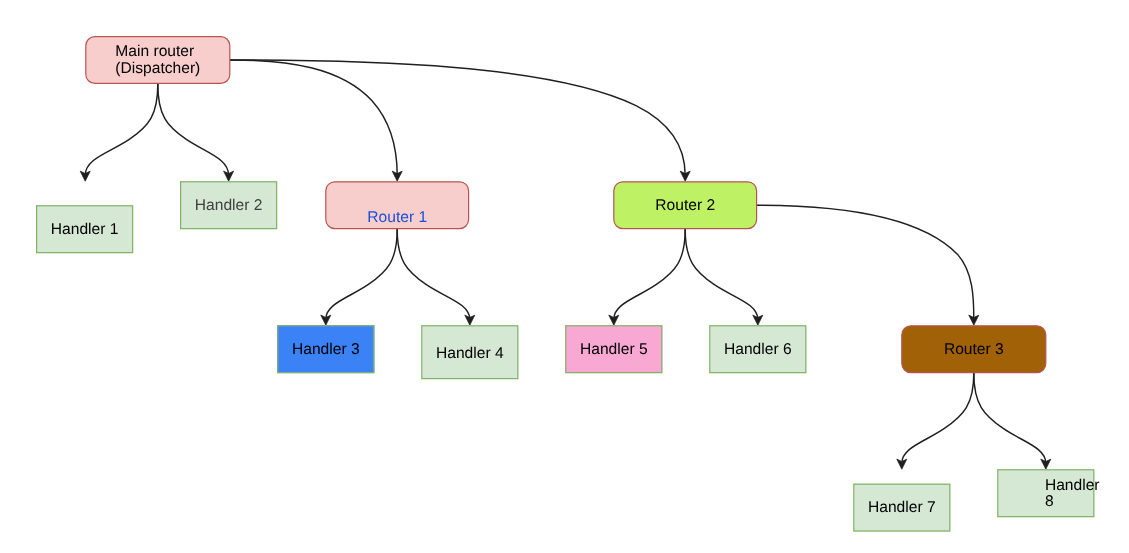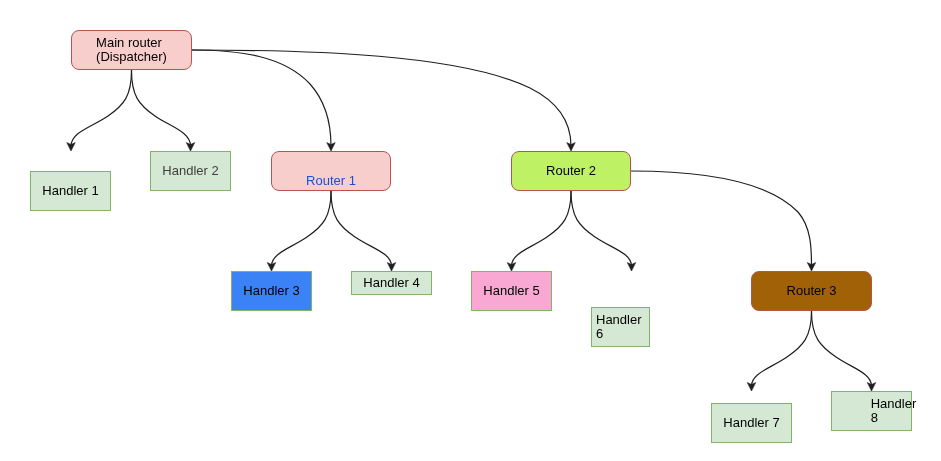--- a/index.html
+++ b/index.html
@@ -135,27 +135,27 @@
       </div>
       <div class="node router" style="left: 271px; top: 151px; width: 120px; height: 40px; background: rgb(248, 206, 204); border-color: rgb(184, 84, 80);">
         <span class="node-label" style="color: #1d4ed8; margin-top: 19px;">Router 1</span>
       </div>
       <div class="node router" style="left: 511px; top: 151px; width: 120px; height: 40px; background: #bef264; border-color: rgb(184, 84, 80);">
         <span class="node-label" style="color: rgb(0, 0, 0);">Router 2</span>
       </div>
       <div class="node handler" style="left: 231px; top: 271px; width: 81px; height: 40px; background: #3b82f6; border-color: rgb(130, 179, 102);">
         <span class="node-label" style="color: rgb(0, 0, 0);">Handler 3</span>
       </div>
-      <div class="node handler" style="left: 351px; top: 271px; width: 81px; height: 24px; background: rgb(213, 232, 212); border-color: rgb(130, 179, 102);">
+      <div class="node handler" style="left: 351px; top: 271px; width: 81px; height: 45px; background: rgb(213, 232, 212); border-color: rgb(130, 179, 102);">
         <span class="node-label" style="color: rgb(0, 0, 0);">Handler 4</span>
       </div>
       <div class="node handler" style="left: 471px; top: 271px; width: 81px; height: 40px; background: #f9a8d4; border-color: rgb(130, 179, 102);">
         <span class="node-label" style="color: rgb(0, 0, 0);">Handler 5</span>
       </div>
-      <div class="node handler" style="left: 591px; top: 271px; width: 59px; height: 40px; background: rgb(213, 232, 212); border-color: rgb(130, 179, 102); margin-top: 36px;">
+      <div class="node handler" style="left: 591px; top: 271px; width: 81px; height: 40px; background: rgb(213, 232, 212); border-color: rgb(130, 179, 102);">
         <span class="node-label" style="color: rgb(0, 0, 0);">Handler 6</span>
       </div>
       <div class="node router" style="left: 751px; top: 271px; width: 121px; height: 40px; background: #a16207; border-color: rgb(184, 84, 80);">
         <span class="node-label" style="color: rgb(0, 0, 0);">Router 3</span>
       </div>
       <div class="node handler" style="left: 711px; top: 391px; width: 81px; height: 40px; background: rgb(213, 232, 212); border-color: rgb(130, 179, 102); margin-top: 12px;">
         <span class="node-label" style="color: rgb(0, 0, 0);">Handler 7</span>
       </div>
       <div class="node handler" style="left: 831px; top: 391px; width: 81px; height: 40px; background: rgb(213, 232, 212); border-color: rgb(130, 179, 102); padding-left: 44px;">
         <span class="node-label" style="color: rgb(0, 0, 0);">Handler 8</span>

